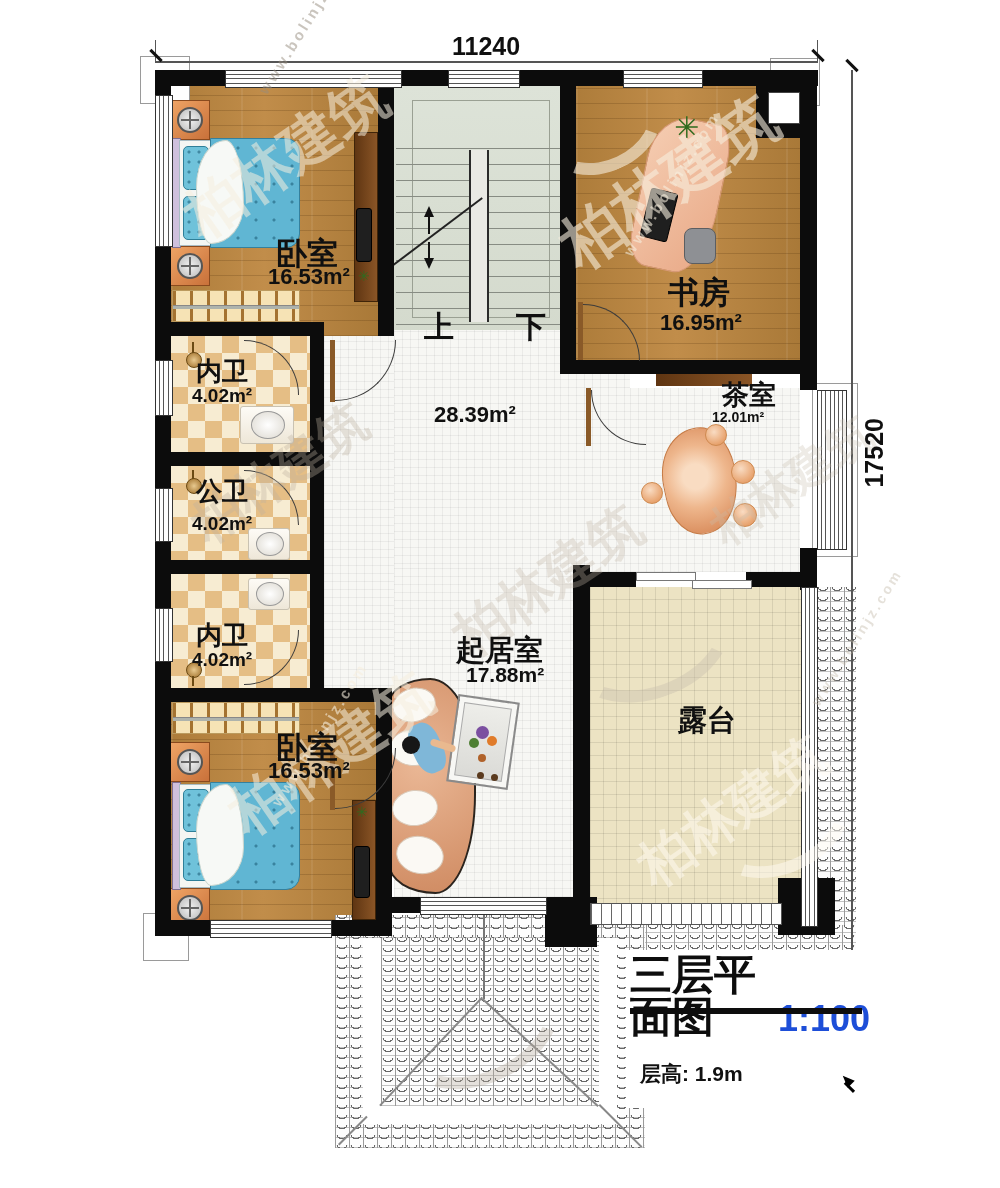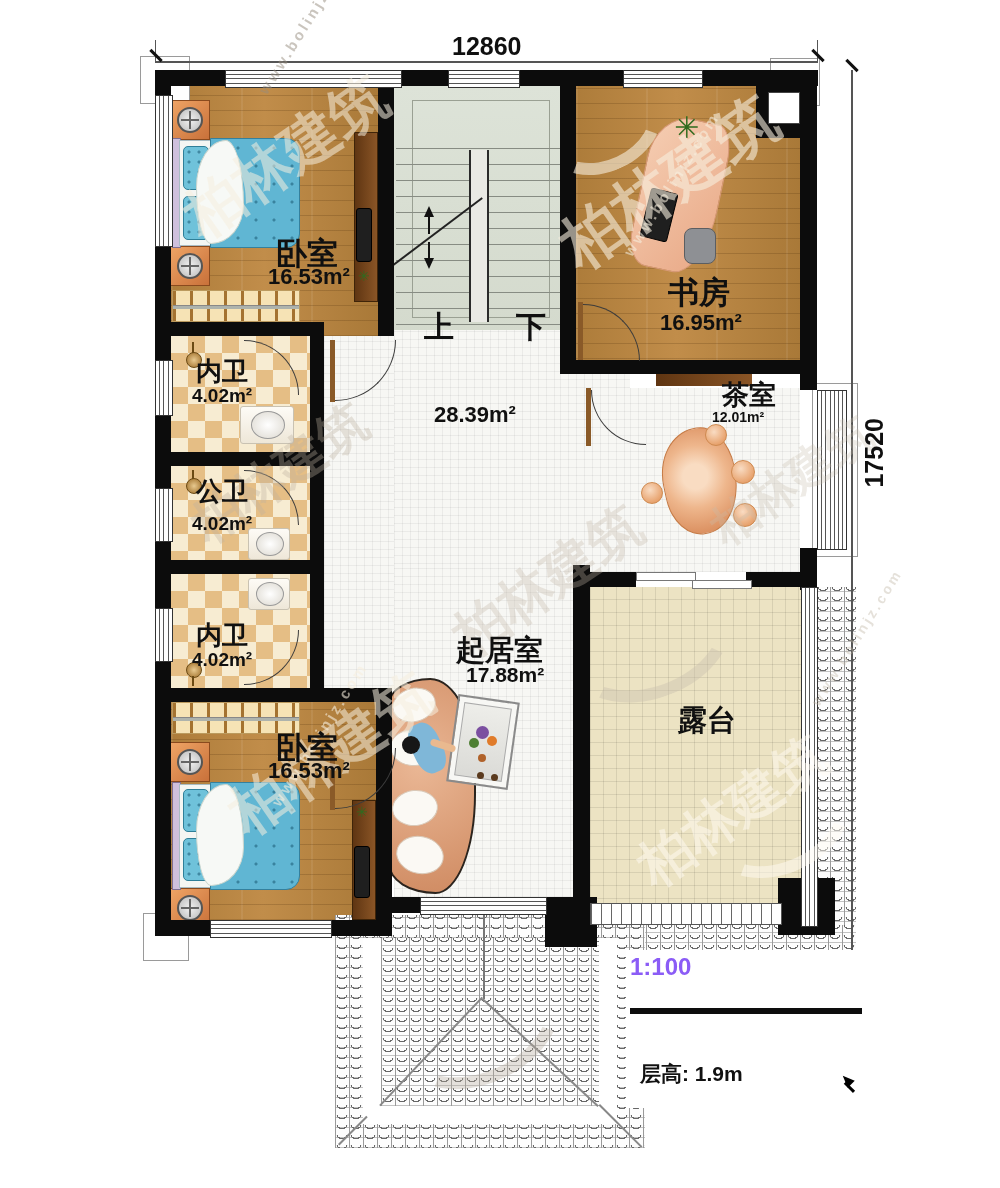--- a/index.html
+++ b/index.html
@@ -257,21 +257,21 @@
   <div class="winH" style="left:420px;top:897px;width:125px;height:16px;"></div>
   <div class="winV" style="left:817px;top:390px;width:28px;height:158px;"></div>
   <div class="winV" style="left:801px;top:587px;width:15px;height:338px;"></div>
   <div class="railH" style="left:590px;top:903px;width:190px;height:20px;"></div>
 
   <div class="dimline" style="left:155px;top:61px;width:663px;height:1.5px;"></div>
   <div class="dimline" style="left:155px;top:40px;width:1px;height:21px;"></div>
   <div class="dimline" style="left:817px;top:40px;width:1px;height:21px;"></div>
   <div class="tick" style="left:148px;top:54px;transform:rotate(45deg);"></div>
   <div class="tick" style="left:810px;top:54px;transform:rotate(45deg);"></div>
-  <div class="lbl" style="left:452px;top:34px;font-size:25px;">12860</div>
+  <div class="lbl" style="left:452px;top:34px;font-size:25px;">11240</div>
   <div class="dimline" style="left:851px;top:70px;width:1.5px;height:1016px;"></div>
   <div class="tick" style="left:844px;top:64px;transform:rotate(45deg);"></div>
   <div class="tick" style="left:844px;top:1080px;transform:rotate(45deg);"></div>
   <div class="lbl" style="left:862px;top:418px;font-size:25px;writing-mode:vertical-rl;transform:rotate(180deg);">17520</div>
 
   <div class="lbl" style="left:276px;top:238px;font-size:31px;">卧室</div>
   <div class="lbl" style="left:268px;top:266px;font-size:22px;">16.53m²</div>
   <div class="lbl" style="left:668px;top:277px;font-size:31px;">书房</div>
   <div class="lbl" style="left:660px;top:312px;font-size:22px;">16.95m²</div>
   <div class="lbl" style="left:196px;top:358px;font-size:26px;">内卫</div>
@@ -300,21 +300,22 @@
   <div class="wm" style="left:620px;top:250px;font-size:15px;letter-spacing:3px;color:rgba(246,238,222,.6);transform:rotate(-58deg);transform-origin:0 0;">www.bolinjz.com</div>
   <div class="wm" style="left:268px;top:800px;font-size:15px;letter-spacing:3px;color:rgba(246,238,222,.6);transform:rotate(-58deg);transform-origin:0 0;">www.bolinjz.com</div>
   <div class="wm" style="left:808px;top:700px;font-size:14px;letter-spacing:3px;color:rgba(190,180,162,.4);transform:rotate(-58deg);transform-origin:0 0;">www.bolinjz.com</div>
   <div class="swoosh" style="left:540px;top:78px;width:100px;height:70px;border-bottom-color:rgba(246,238,222,.6);transform:rotate(-25deg);"></div>
   <div class="swoosh" style="left:560px;top:575px;width:150px;height:100px;border-bottom-color:rgba(200,190,172,.4);transform:rotate(-20deg);"></div>
   <div class="swoosh" style="left:700px;top:760px;width:130px;height:90px;border-bottom-color:rgba(255,252,244,.5);transform:rotate(-25deg);"></div>
   <div class="swoosh" style="left:390px;top:960px;width:150px;height:100px;border-bottom-color:rgba(180,170,155,.35);transform:rotate(-25deg);"></div>
 
   <div class="a" style="left:626px;top:950px;width:244px;height:158px;background:#fff;z-index:44;">
     <div style="position:absolute;left:4px;top:4px;display:flex;align-items:flex-end;">
-        <span style="font-size:24px;font-weight:600;color:#8b5cf6;line-height:1.05;">1:100</span>
+      <span style="font-size:42px;font-weight:bold;color:#0d0d0d;line-height:1;">三层平面图</span>
+        <span style="font-size:36px;font-weight:600;color:#1d4ed8;line-height:1.05;">1:100</span>
     </div>
     <div style="position:absolute;left:4px;top:58px;width:232px;height:6px;background:#0d0d0d;"></div>
     <div style="position:absolute;left:14px;top:110px;font-size:21px;font-weight:bold;color:#111;white-space:nowrap;">
       <span>层高:</span>
       <span>1.9m</span>
     </div>
   </div>
 
   <div class="a" style="left:840px;top:1074px;width:20px;height:20px;z-index:60;">
     <div style="position:absolute;left:2px;top:0;width:0;height:0;border-left:5px solid transparent;border-right:5px solid transparent;border-bottom:12px solid #000;transform:rotate(-45deg);"></div>

